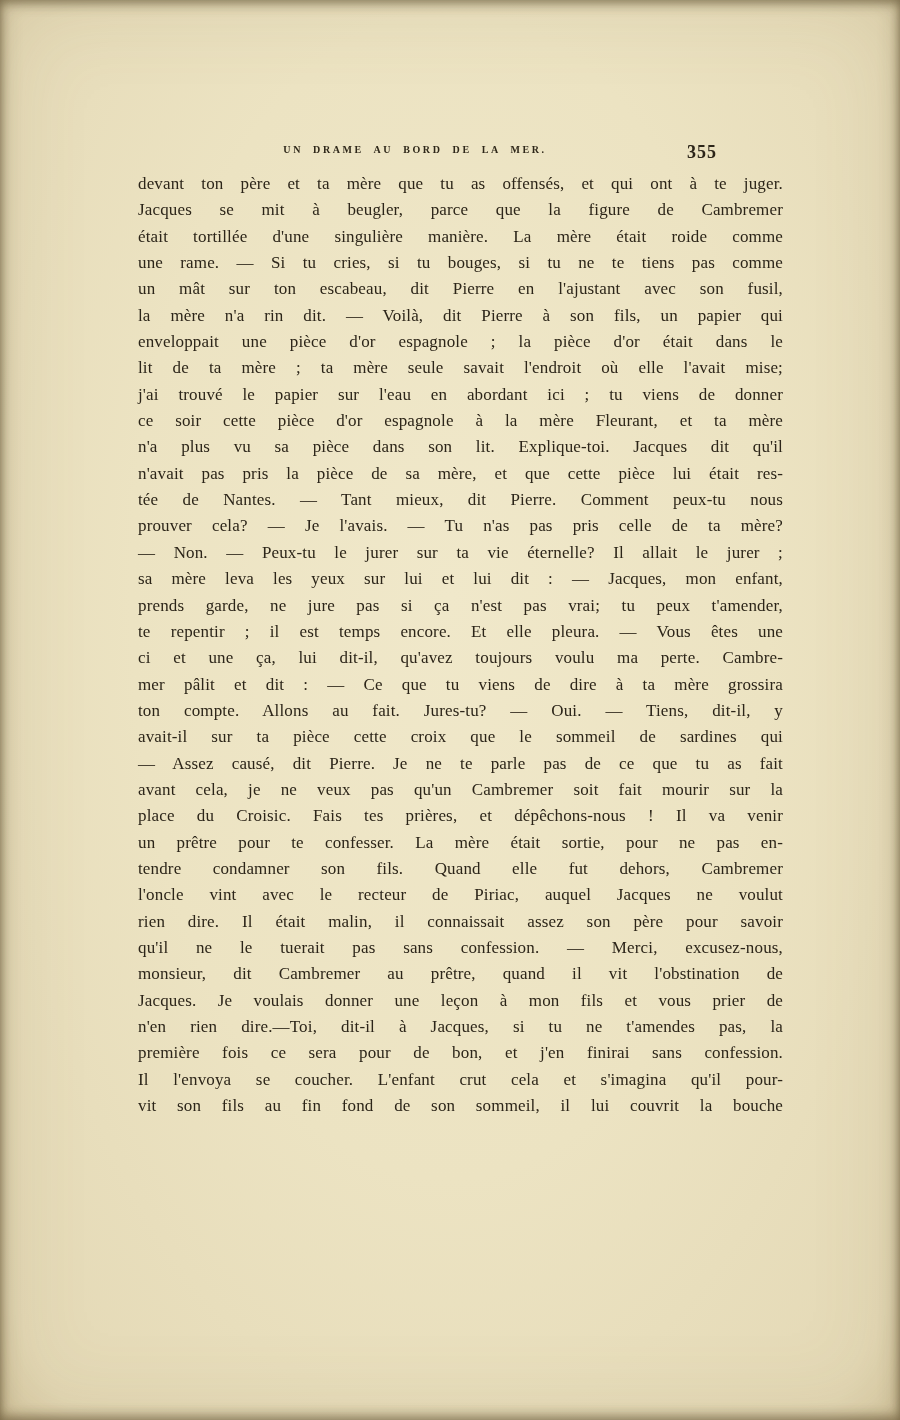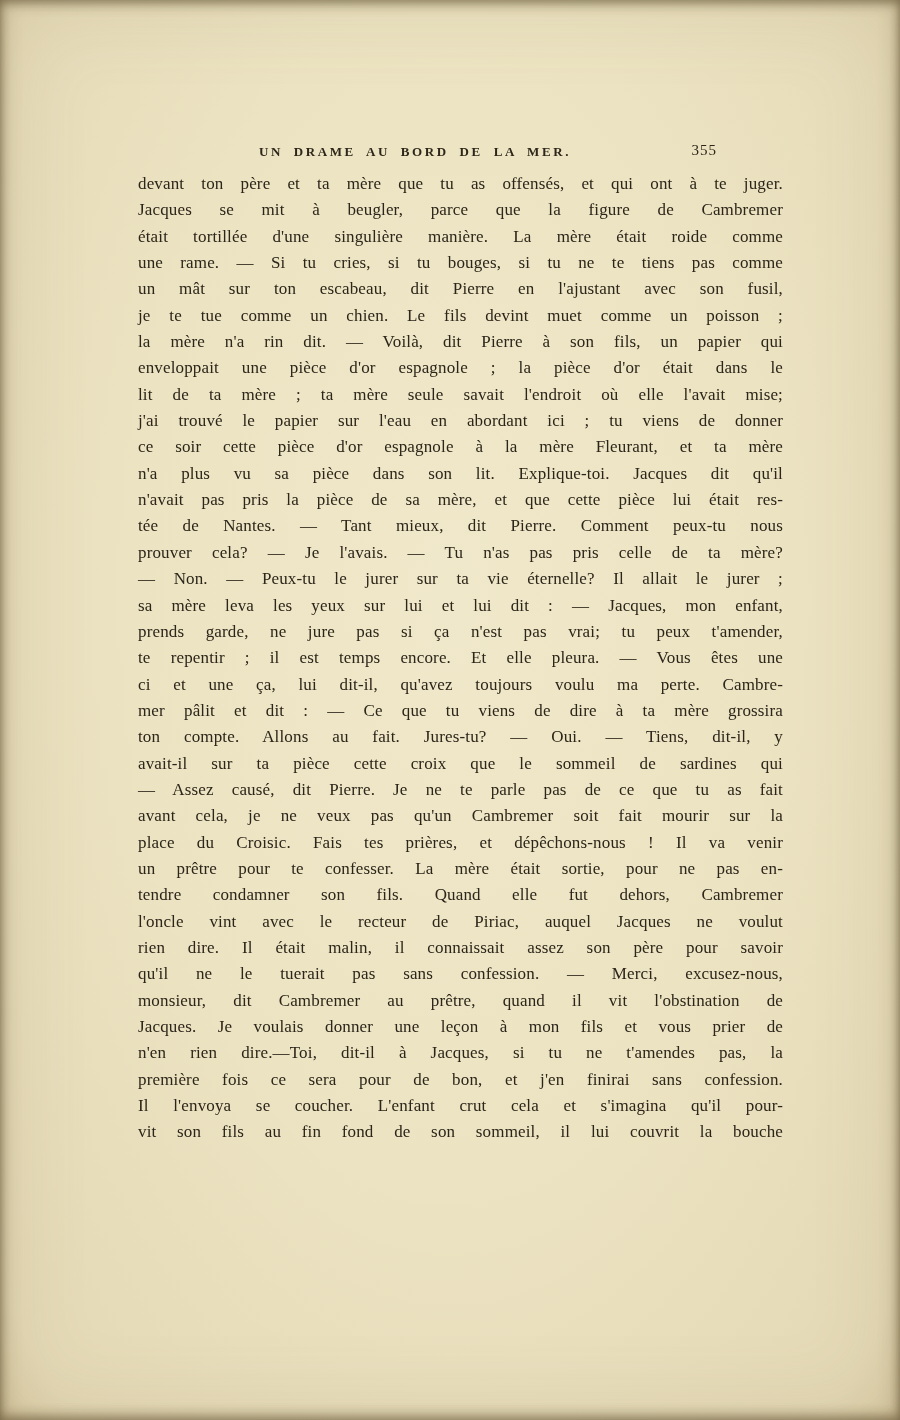--- a/index.html
+++ b/index.html
@@ -34,31 +34,31 @@
     top: 144px;
     left: 130px;
     width: 644px;
     height: 24px;
   }
   .running-title {
     display: block;
     text-align: center;
     margin-right: 74px;
     font-weight: bold;
-    font-size: 13px;
+    font-size: 10px;
     letter-spacing: 2.6px;
     word-spacing: 5px;
     color: #2e2719;
   }
   .page-number {
     position: absolute;
     right: 57px;
     top: -2px;
-    font-weight: normal;
-    font-size: 15px;
+    font-weight: bold;
+    font-size: 18px;
     letter-spacing: 1px;
     margin-left: 48px;
   }
   .text-block {
     position: absolute;
     top: 171px;
     left: 138px;
     width: 645px;
   }
   .line {
@@ -87,21 +87,20 @@
       <div class="line">devant ton père et ta mère que tu as offensés, et qui ont à te juger.</div>
 
       <div class="line">Jacques se mit à beugler, parce que la figure de Cambremer</div>
 
       <div class="line">était tortillée d'une singulière manière. La mère était roide comme</div>
 
       <div class="line">une rame. — Si tu cries, si tu bouges, si tu ne te tiens pas comme</div>
 
       <div class="line">un mât sur ton escabeau, dit Pierre en l'ajustant avec son fusil,</div>
 
-      <div class="line">je te tue comme un chien. Le fils devint muet comme un poisson ;</div>
 
       <div class="line">la mère n'a rin dit. — Voilà, dit Pierre à son fils, un papier qui</div>
 
       <div class="line">enveloppait une pièce d'or espagnole ; la pièce d'or était dans le</div>
 
       <div class="line">lit de ta mère ; ta mère seule savait l'endroit où elle l'avait mise;</div>
 
       <div class="line">j'ai trouvé le papier sur l'eau en abordant ici ; tu viens de donner</div>
 
       <div class="line">ce soir cette pièce d'or espagnole à la mère Fleurant, et ta mère</div>

